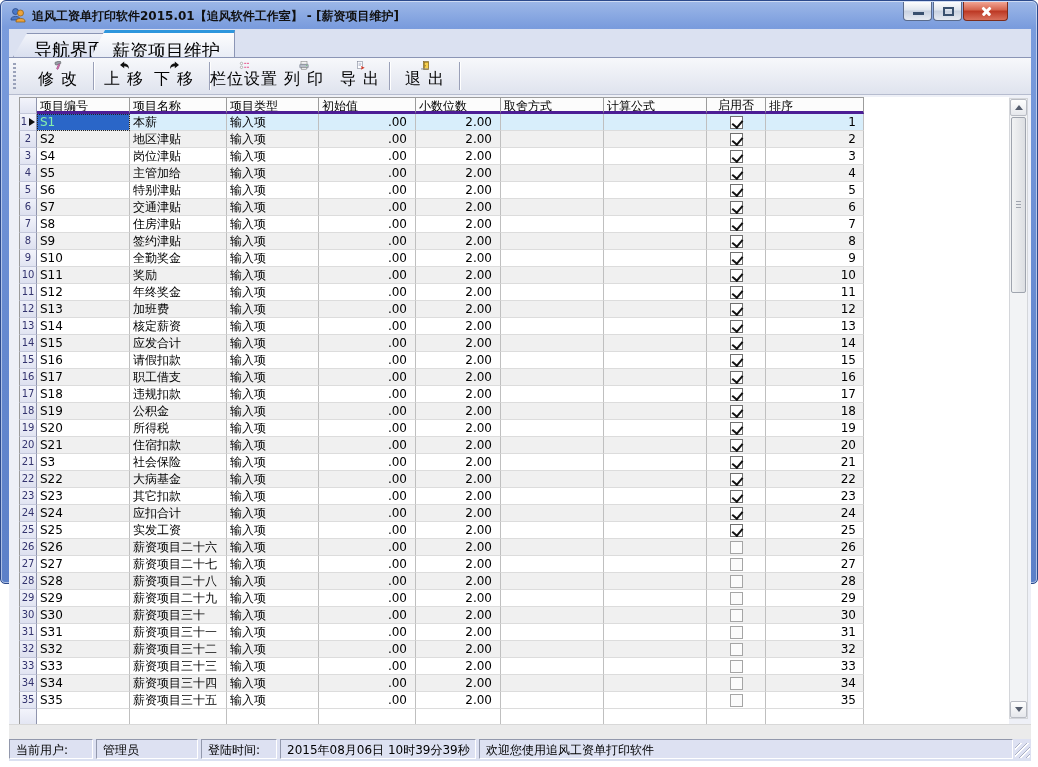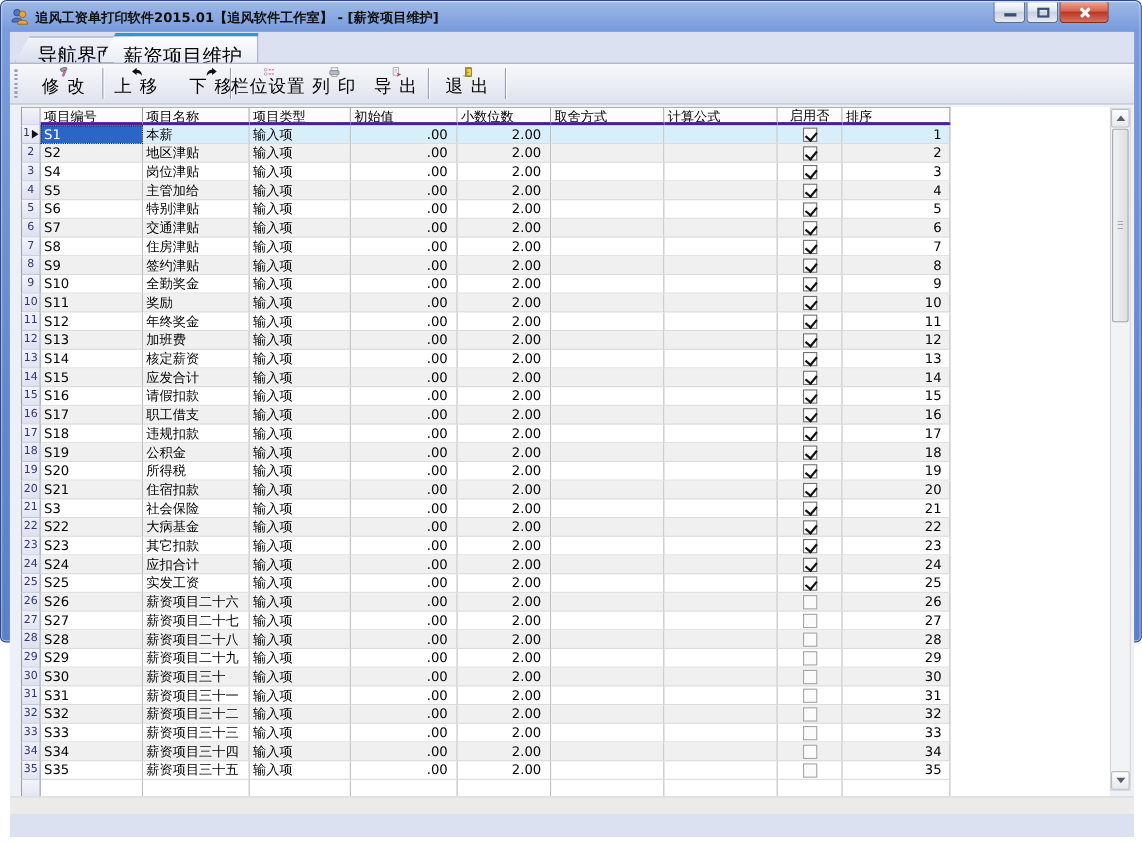--- a/index.html
+++ b/index.html
@@ -70,21 +70,21 @@
   .c-dec  { width:85px; min-width:85px; }
   .c-round{ width:103px; min-width:103px; }
   .c-formula{ width:103px; min-width:103px; }
   .c-enable{ width:59px; min-width:59px; display:flex; align-items:center; justify-content:center; }
   .c-sort { width:98px; min-width:98px; text-align:right; padding-right:7px; }
   .grid-row .c-init,.grid-row .c-dec { text-align:right; padding-right:8px; }
   .grid-row.even .cell { background:#f0f0f0; }
   .grid-row.even .c-num { background:linear-gradient(180deg,#eef0f9,#dde0ef); }
   .grid-row.selected-row .cell { background:#d8eefb; }
   .grid-row.selected-row .c-num { background:linear-gradient(180deg,#f3f4fb,#e1e4f2); }
-  .sel-cell { background:#2a66c8 !important; color:#ffffff; outline:1px dotted #222; outline-offset:-1px; }
+  .sel-cell { background:#2a66c8 !important; color:#86efac; outline:1px dotted #222; outline-offset:-1px; }
   .row-arrow { width:0; height:0; border-left:6px solid #111; border-top:4px solid transparent; border-bottom:4px solid transparent; margin-left:2px; }
   .cb { width:13px; height:13px; background:#fff; border:1px solid #707070; position:relative; display:inline-block; }
   .cb.un { border-color:#a5a5a5; background:#fbfbfb; }
   .cb.checked::after { content:""; position:absolute; left:3px; top:1px; width:5px; height:8px;
     border-right:2px solid #111; border-bottom:2px solid #111; transform:rotate(40deg); }
   .tail-row .cell { border-bottom:none; }
 
   
   .vscroll { position:absolute; left:1000px; top:40px; width:19px; height:621px; background:#f2f3f5; border:1px solid #d4d6da; }
   .sb-btn { position:absolute; left:0; right:0; height:17px; background:linear-gradient(180deg,#fefefe,#e6e8ec);
@@ -155,21 +155,21 @@
           <span class="lbl">修 改</span>
         </div>
         <div class="tsep" style="left:84px;"></div>
 
         <div class="tbtn" style="left:90px;width:50px;">
           <svg width="17" height="15" viewBox="0 0 17 15">
             <path d="M8 1 L1 6.5 L8 12 V8.8 C12 8.8 14.5 10.5 16 13.5 C16 7 12 4.2 8 4.2 Z" fill="#111"></path>
           </svg>
           <span class="lbl">上 移</span>
         </div>
-        <div class="tbtn" style="left:157px;width:52px;justify-content:flex-end;">
+        <div class="tbtn" style="left:139px;width:52px;justify-content:flex-end;">
           <svg width="17" height="15" viewBox="0 0 17 15">
             <path d="M9 1 L16 6.5 L9 12 V8.8 C5 8.8 2.5 10.5 1 13.5 C1 7 5 4.2 9 4.2 Z" fill="#111"></path>
           </svg>
           <span class="lbl">下 移</span>
         </div>
         <div class="tsep" style="left:200px;"></div>
 
         <div class="tbtn" style="left:206px;width:58px;">
           <svg width="17" height="15" viewBox="0 0 17 15">
             <circle cx="3.5" cy="4" r="2" fill="#fff" stroke="#8a8a8a"></circle>
@@ -739,15 +739,23 @@
           </div>
         <div class="sb-thumb"></div>
         <div class="sb-btn sb-down">
             <span class="tri-down"></span>
           </div>
       </div>
 
       <div class="bottomstrip"></div>
     </div>
 
+    <div class="statusbar">
+      <div class="sp" style="left:0;width:84px;">当前用户:</div>
+      <div class="sp" style="left:87px;width:102px;">管理员</div>
+      <div class="sp" style="left:192px;width:76px;">登陆时间:</div>
+      <div class="sp" style="left:271px;width:196px;">2015年08月06日  10时39分39秒</div>
+      <div class="sp" style="left:470px;right:18px;">欢迎您使用追风工资单打印软件</div>
+      <div class="sizegrip"></div>
+    </div>
 
   </div>
 </div>
 
 </body></html>

